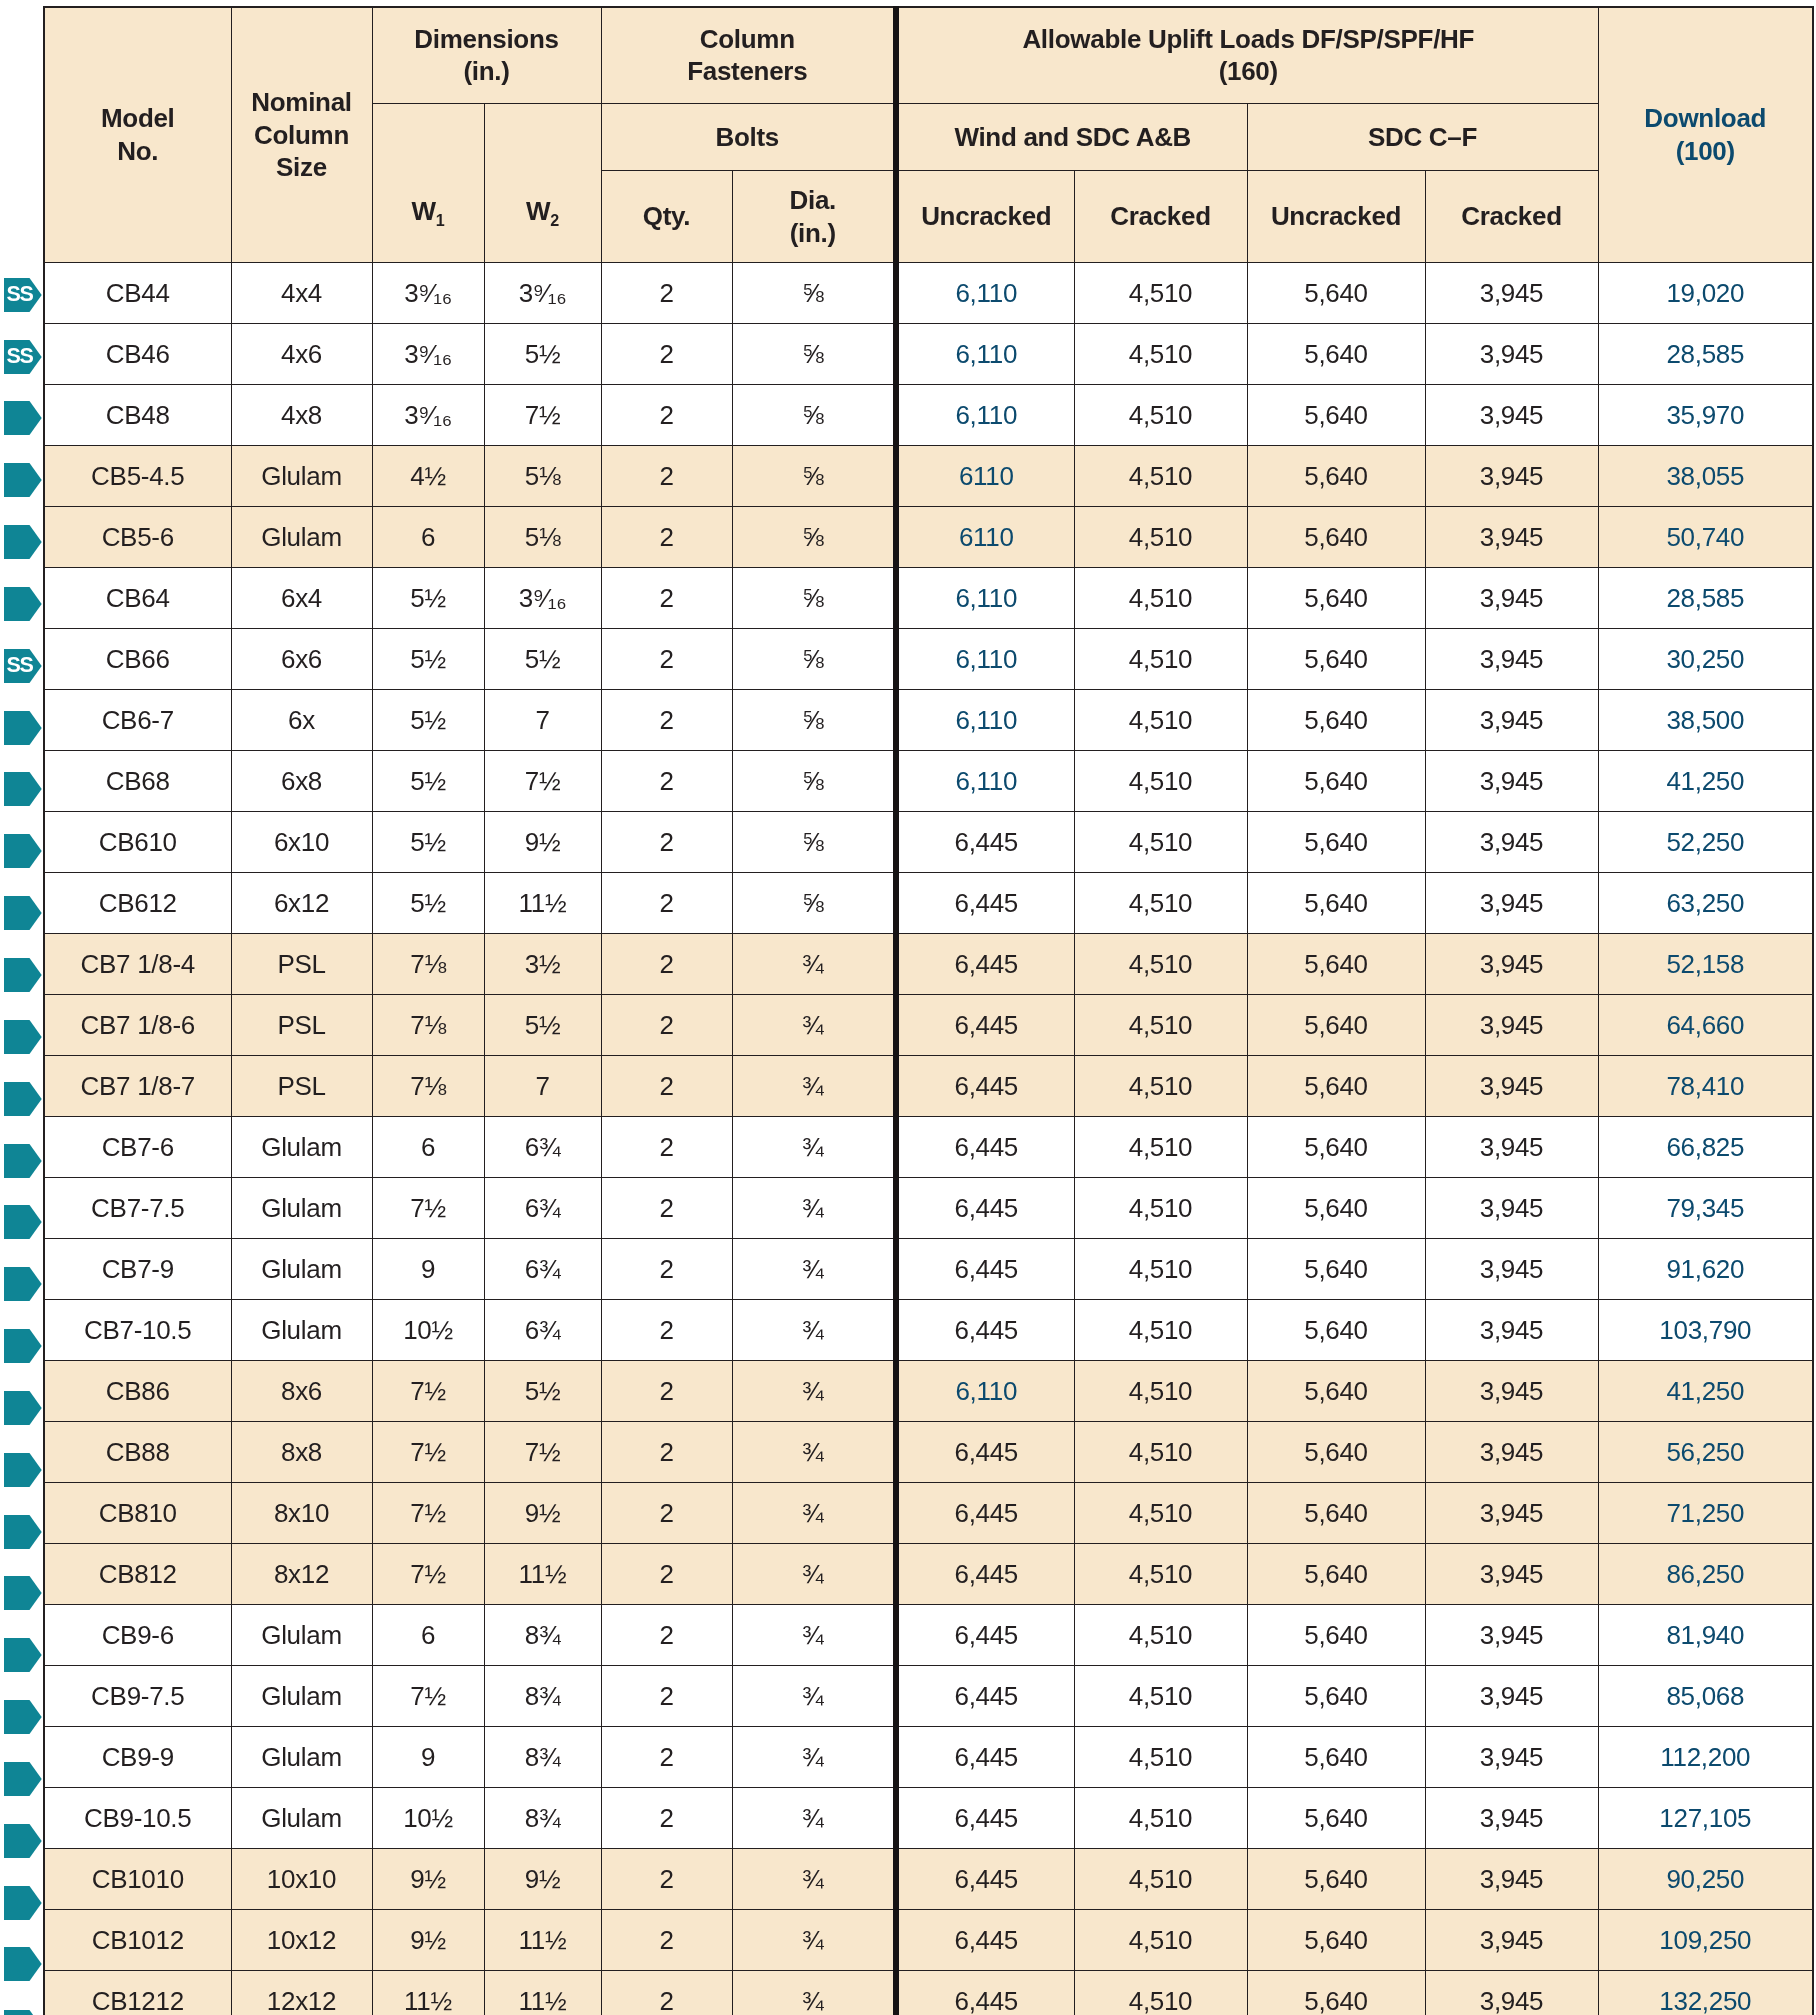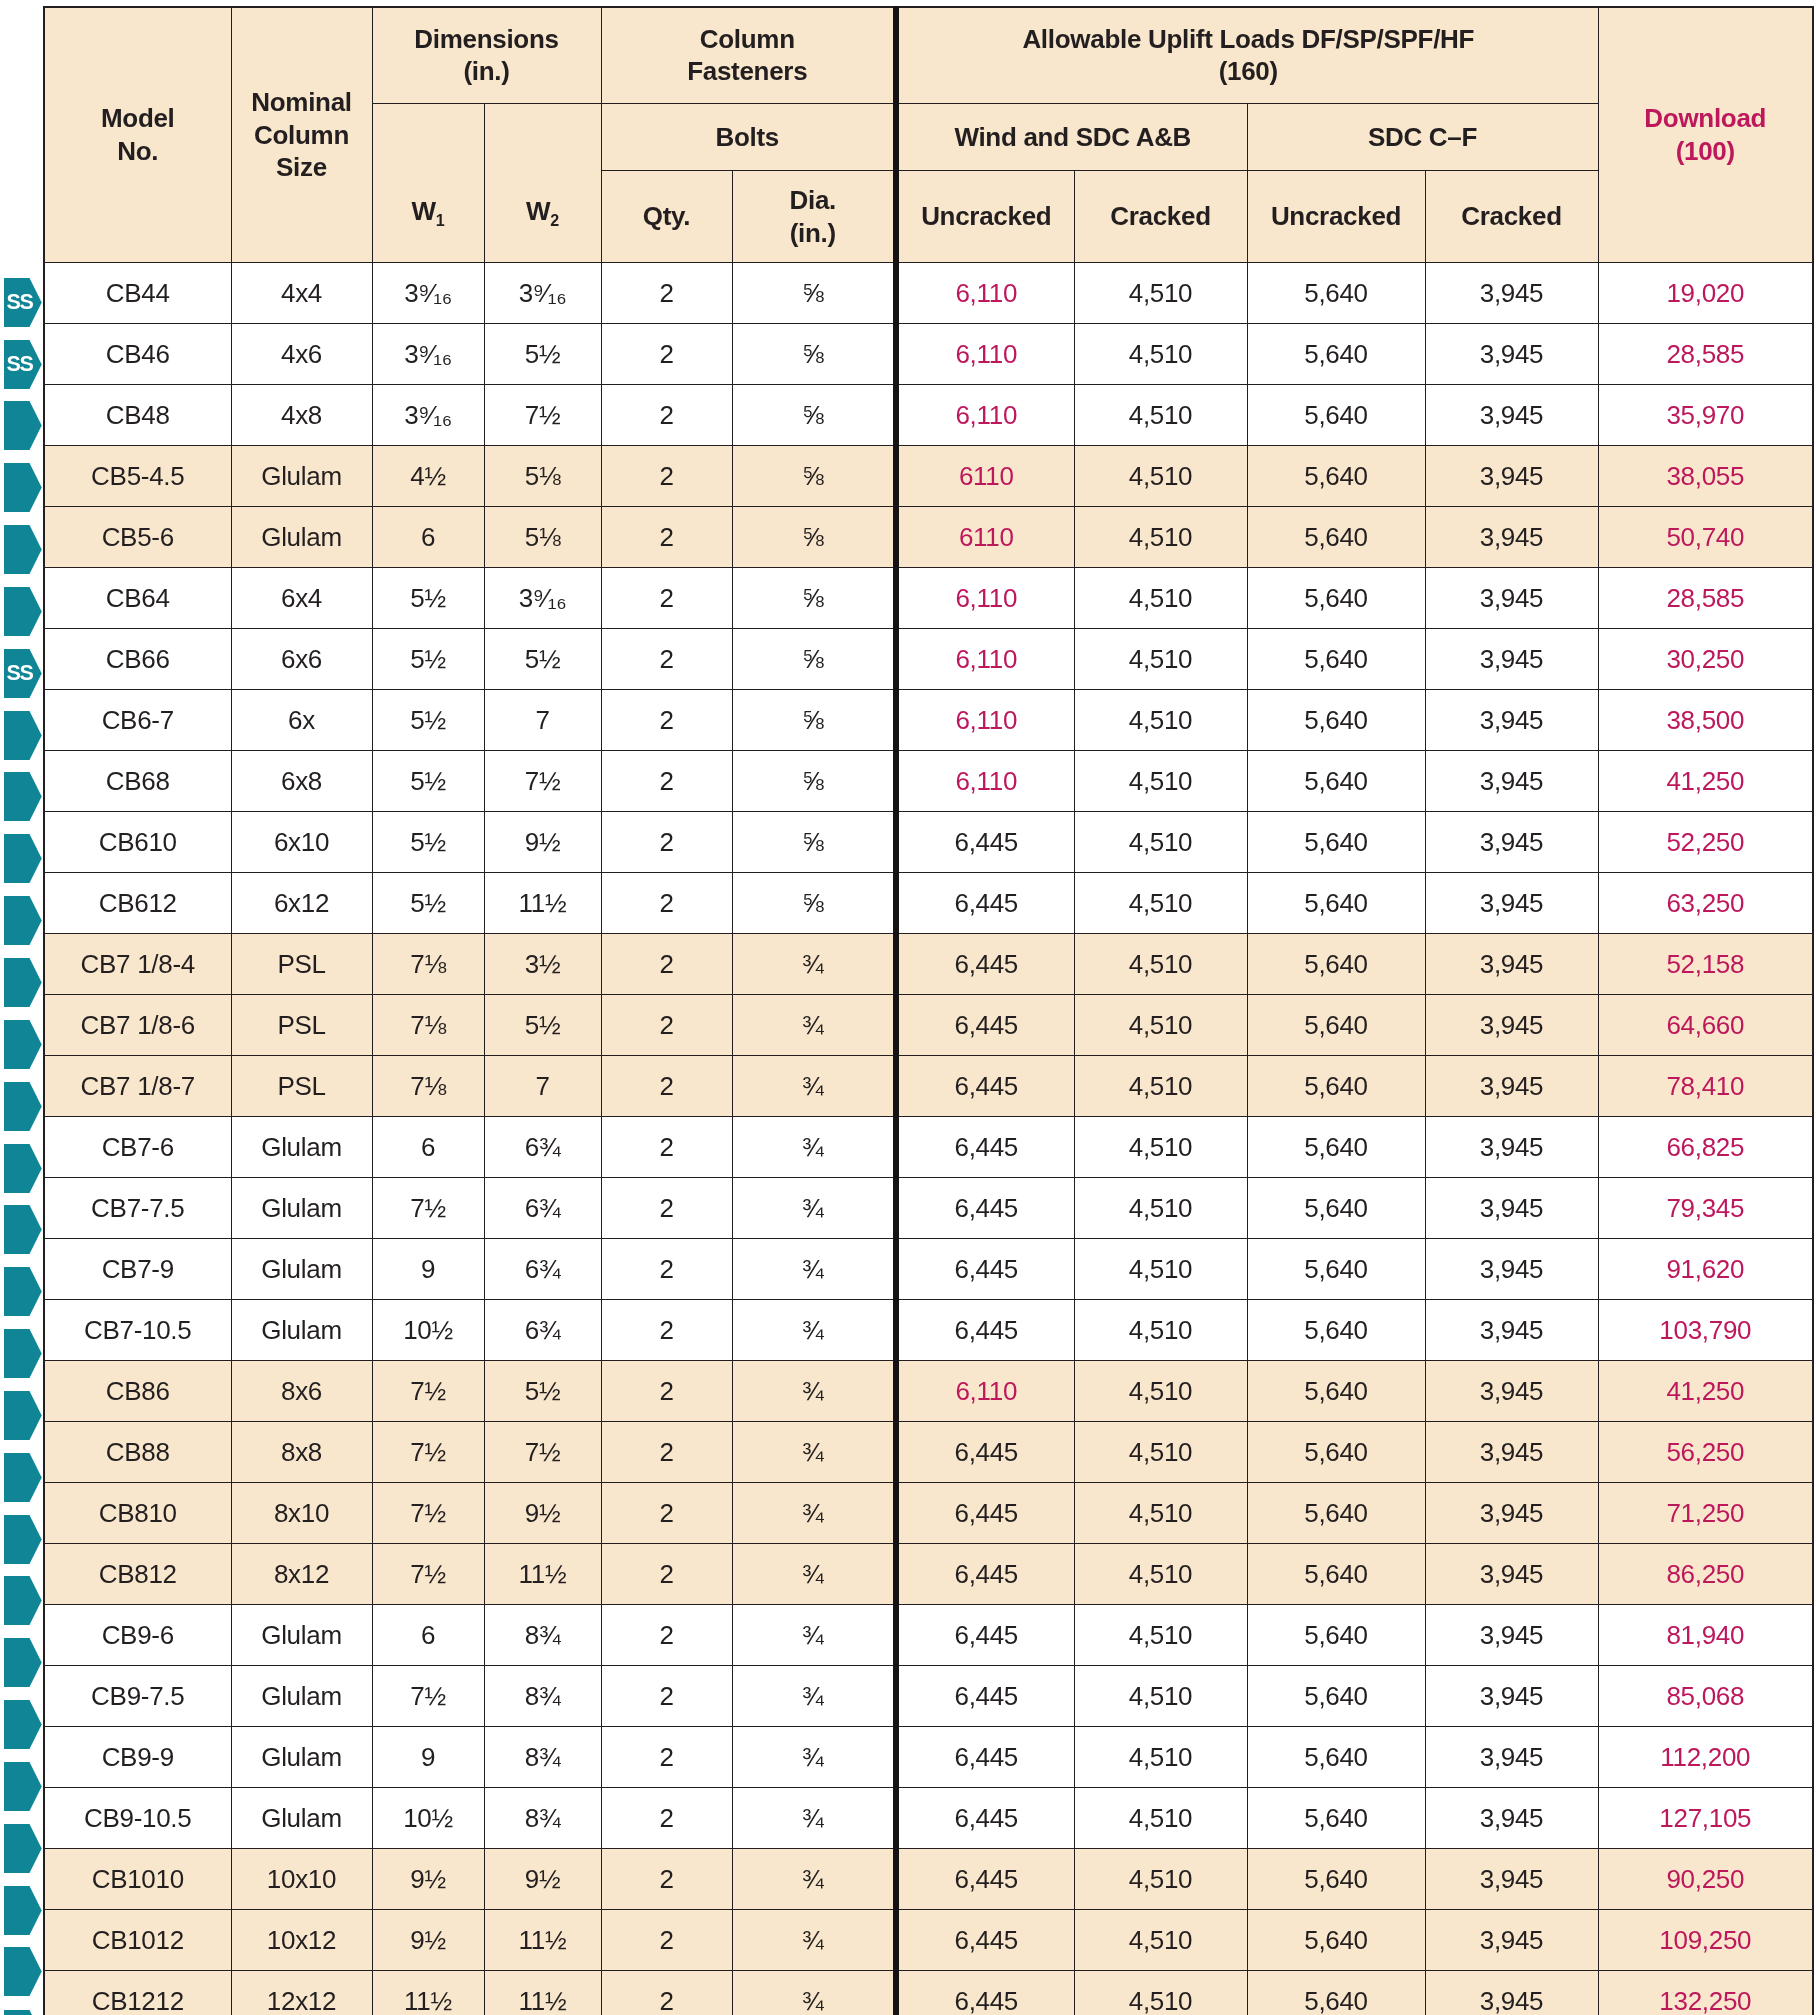--- a/index.html
+++ b/index.html
@@ -18,26 +18,26 @@
     border:1.9px solid #231f20;
     text-align:center;vertical-align:middle;padding:0;
     letter-spacing:-0.3px;
   }
   thead th{
     background:#f8e7cc;font-weight:bold;font-size:26px;
     white-space:pre-line;line-height:1.25;margin-top:28px;
   }
   tbody td{font-size:26px;height:60px;background:#ffffff;}
   tr.shaded td{background:#f8e7cc;}
-  .red{color:#be185d;}
+  .red{color:#0c4a6e;}
   .thick-l{border-left:6.6px solid #161314;}
   .w-head{vertical-align:bottom;padding-bottom:32px;}
   sub{font-size:0.62em;}
   .marker{
-    position:absolute;left:3.7px;width:38px;height:49px;background:#0f8595;
+    position:absolute;left:3.7px;width:38px;height:34px;background:#0f8595;
     clip-path:polygon(0 0,68% 0,100% 50%,68% 100%,0 100%);
     display:flex;align-items:center;justify-content:flex-start;
     box-sizing:border-box;padding-left:2.8px;
   }
   .marker span{
     color:#ffffff;font-weight:bold;font-size:21.5px;letter-spacing:-1.4px;
     line-height:1;
   }
 </style>
 </head>

